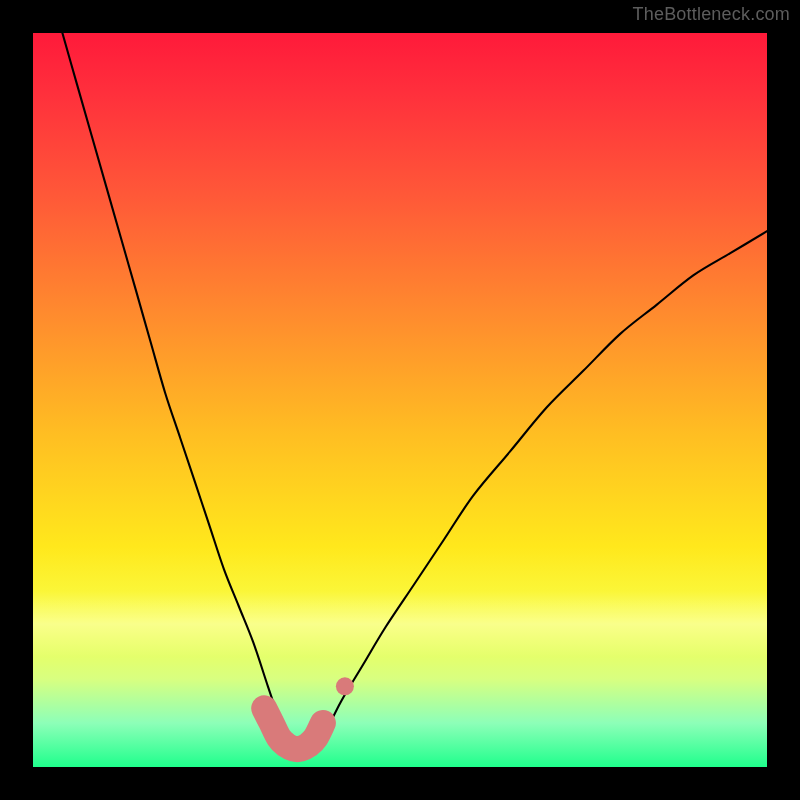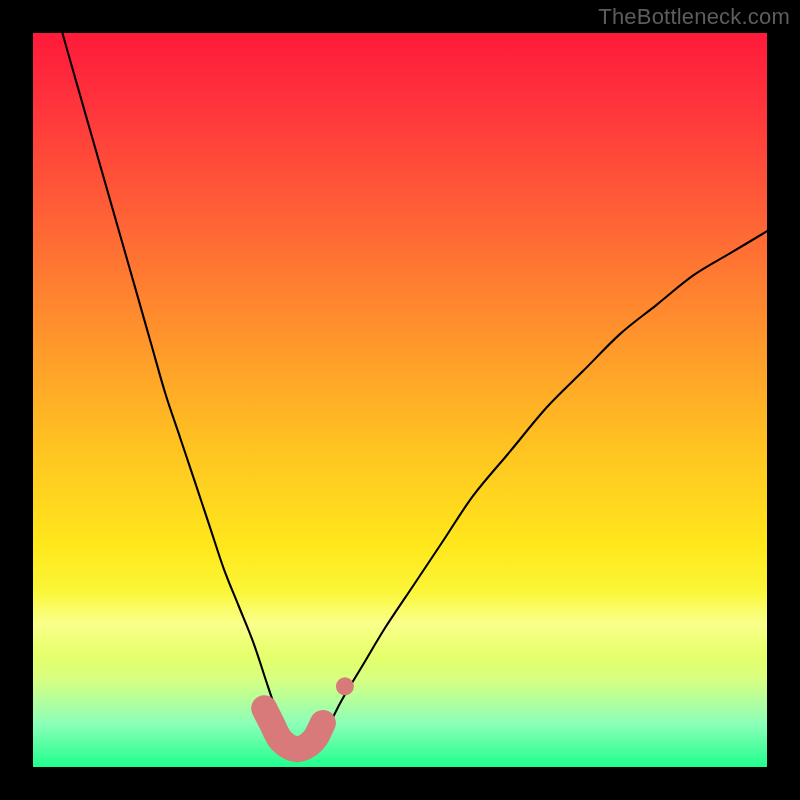--- a/index.html
+++ b/index.html
@@ -48,21 +48,21 @@
       rgba(255,255,255,0.0) 0%,
       rgba(255,255,255,0.35) 50%,
       rgba(255,255,255,0.0) 100%);
     pointer-events: none;
   }
   .watermark {
     position: absolute;
     top: 4px;
     right: 10px;
     color: #5d5d5d;
-    font-size: 22px;
+    font-size: 18px;
     letter-spacing: 0.2px;
     font-weight: 400;
     user-select: none;
   }
   svg.curve {
     position: absolute;
     left: 0;
     top: 0;
     width: 100%;
     height: 100%;

